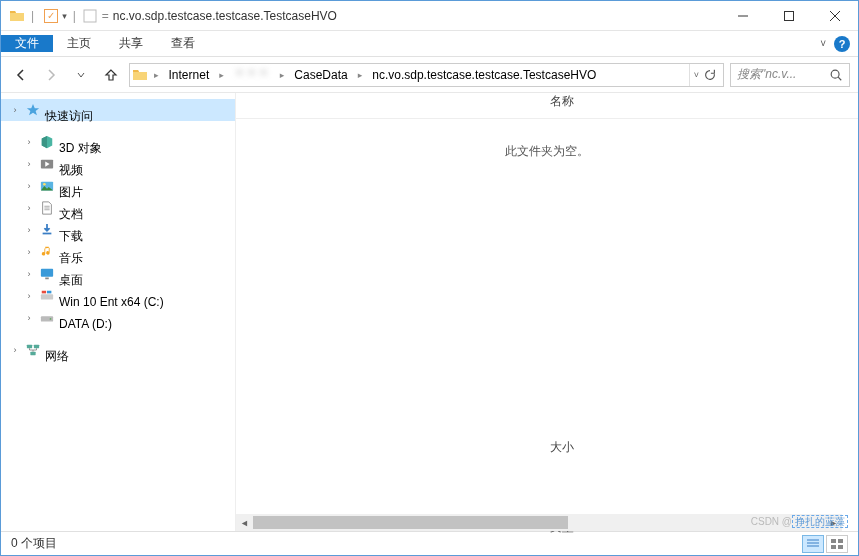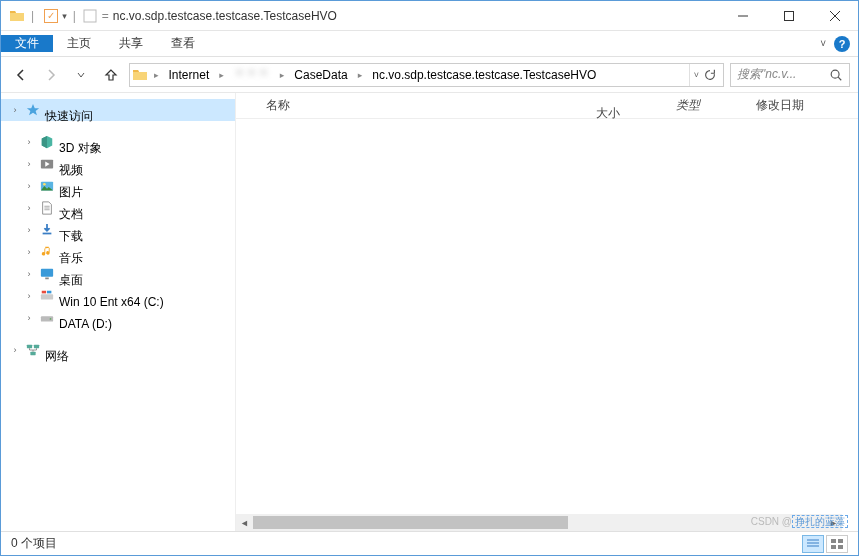--- a/index.html
+++ b/index.html
@@ -158,20 +158,21 @@
       display: flex;
       flex-direction: column;
       position: relative;
     }
     .column-headers {
       height: 26px;
       display: flex;
       align-items: center;
       border-bottom: 1px solid #eee;
       padding-left: 30px;
+      flex-direction: column;
     }
     .col-h { color: #444; }
     .col-name { flex: 0 0 330px; }
     .col-size { flex: 0 0 80px; margin-top: 16px; }
     .col-type { flex: 0 0 80px; font-style: italic; }
     .col-date { flex: 0 0 80px; }
 
     .empty-msg {
       position: absolute;
       top: 50px;
@@ -459,20 +460,21 @@
     </div>
   </div>
 
   <div class="main-view">
     <div class="column-headers">
       <div class="col-h col-name">名称</div>
       <div class="col-h col-size">大小</div>
       <div class="col-h col-type">类型</div>
       <div class="col-h col-date">修改日期</div>
     </div>
+    <div class="empty-msg">此文件夹为空。</div>
 
     <div class="scrollbar-h">
       <div class="sb-arrow">◄</div>
       <div class="sb-track">
         <div class="sb-thumb"></div>
       </div>
       <div class="sb-arrow">►</div>
     </div>
   </div>
 </div>

